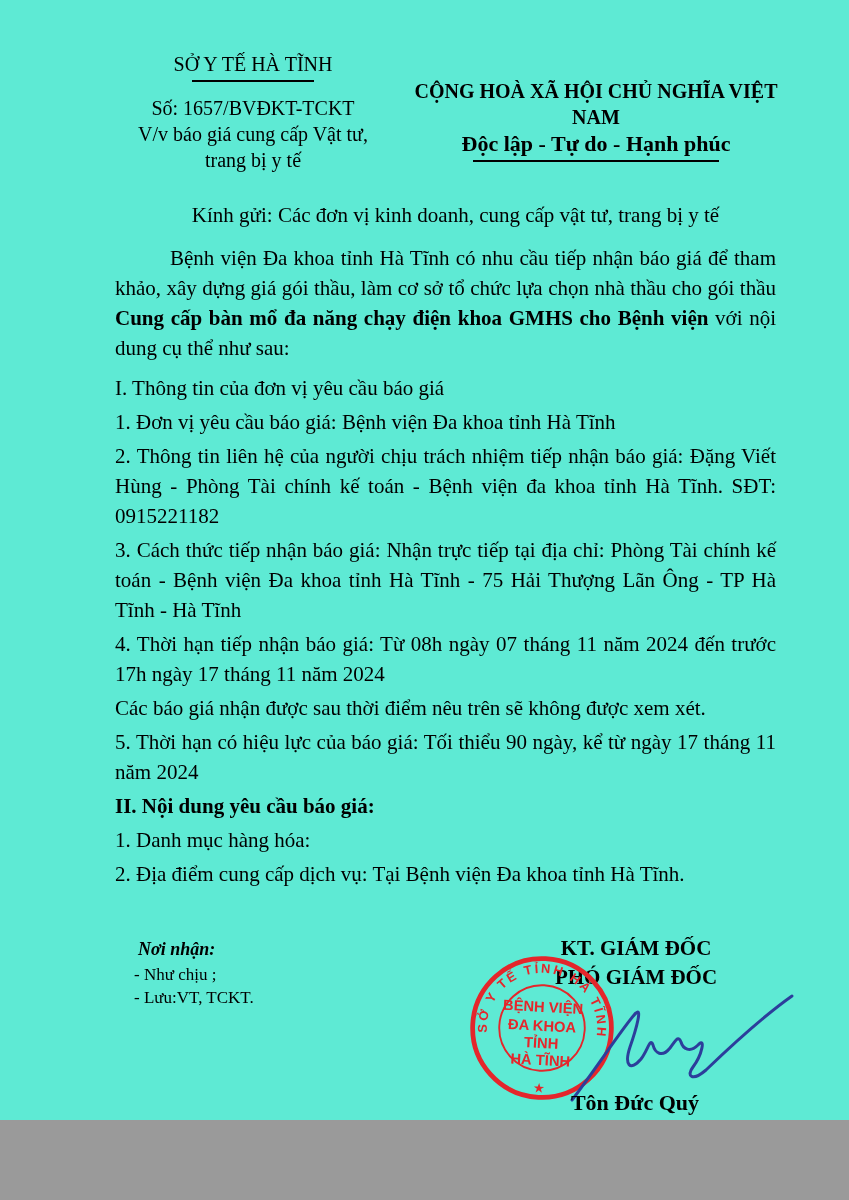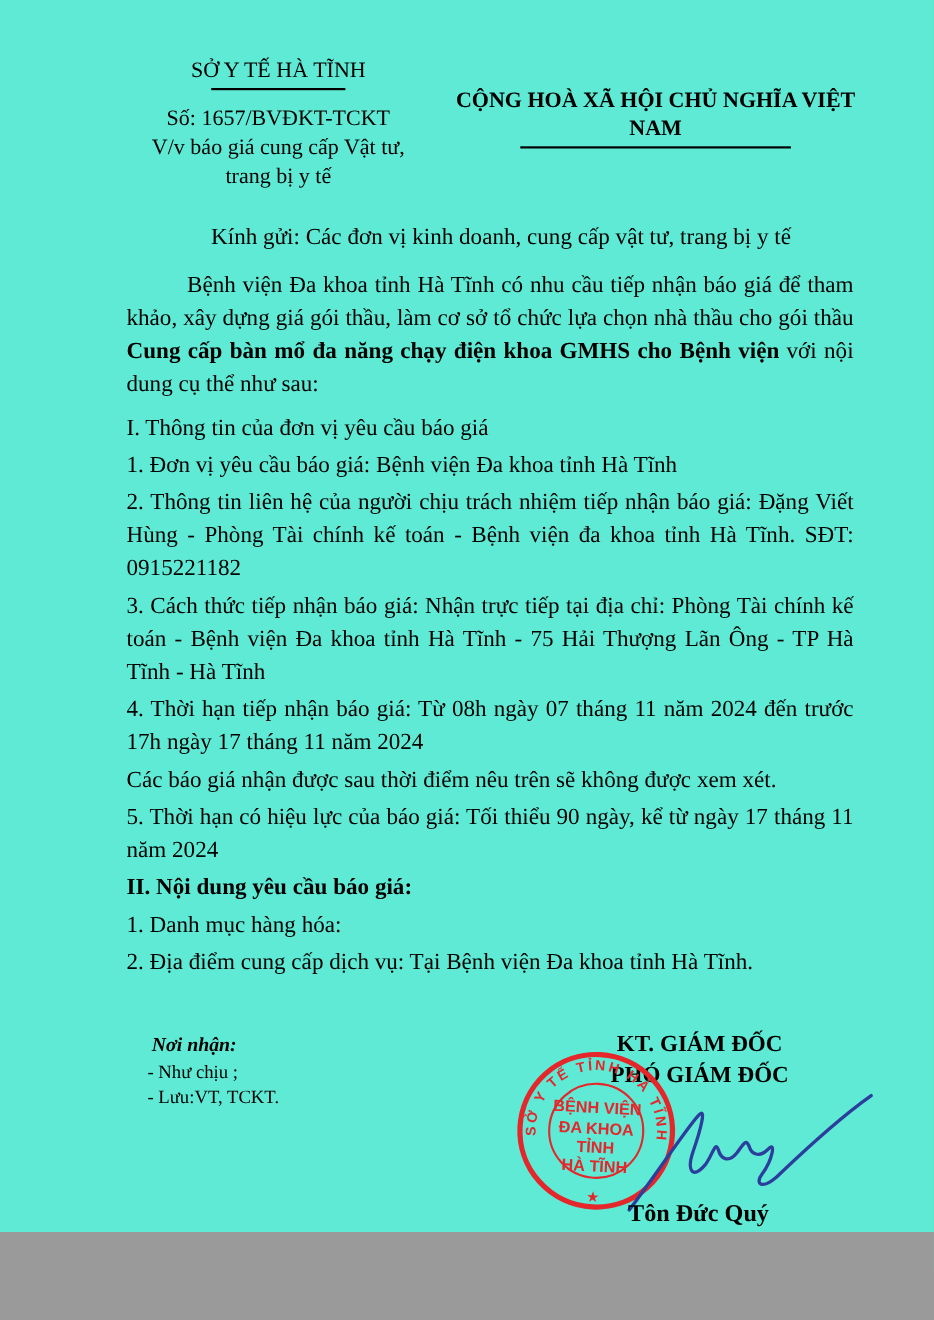--- a/index.html
+++ b/index.html
@@ -81,20 +81,21 @@
   <div class="hdr-left">
     <div>SỞ Y TẾ HÀ TĨNH</div>
     <div class="rule rule-left"></div>
     <div class="hdr-num">Số: 1657/BVĐKT-TCKT</div>
     <div class="hdr-sub">V/v báo giá cung cấp Vật tư,</div>
     <div class="hdr-sub">trang bị y tế</div>
   </div>
 
   <div class="hdr-right">
     <div class="b">CỘNG HOÀ XÃ HỘI CHỦ NGHĨA VIỆT NAM</div>
+    <div class="b motto">Độc lập - Tự do - Hạnh phúc</div>
     <div class="rule rule-right"></div>
   </div>
 
   <div class="doc-body">
 
     <p class="salutation">Kính gửi: Các đơn vị kinh doanh, cung cấp vật tư, trang bị y tế</p>
 
     <p class="intro"><span>Bệnh viện Đa khoa tỉnh Hà Tĩnh có nhu cầu tiếp nhận báo giá để tham khảo, xây dựng giá gói thầu, làm cơ sở tổ chức lựa chọn nhà thầu cho gói thầu </span><span class="b">Cung cấp bàn mổ đa năng chạy điện khoa GMHS cho Bệnh viện</span><span> với nội dung cụ thể như sau:</span></p>
 
     <p class="h-sec">I. Thông tin của đơn vị yêu cầu báo giá</p>

